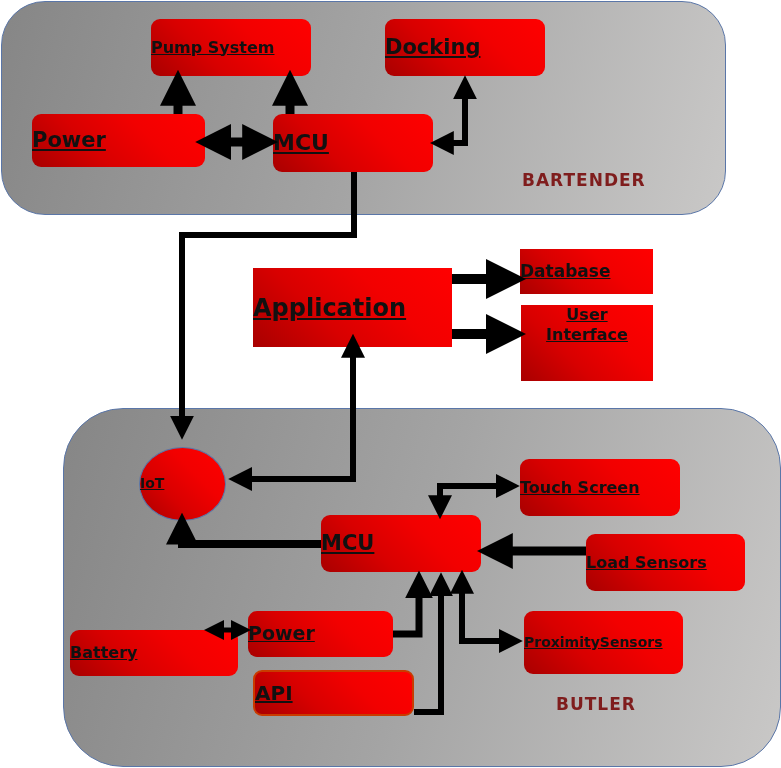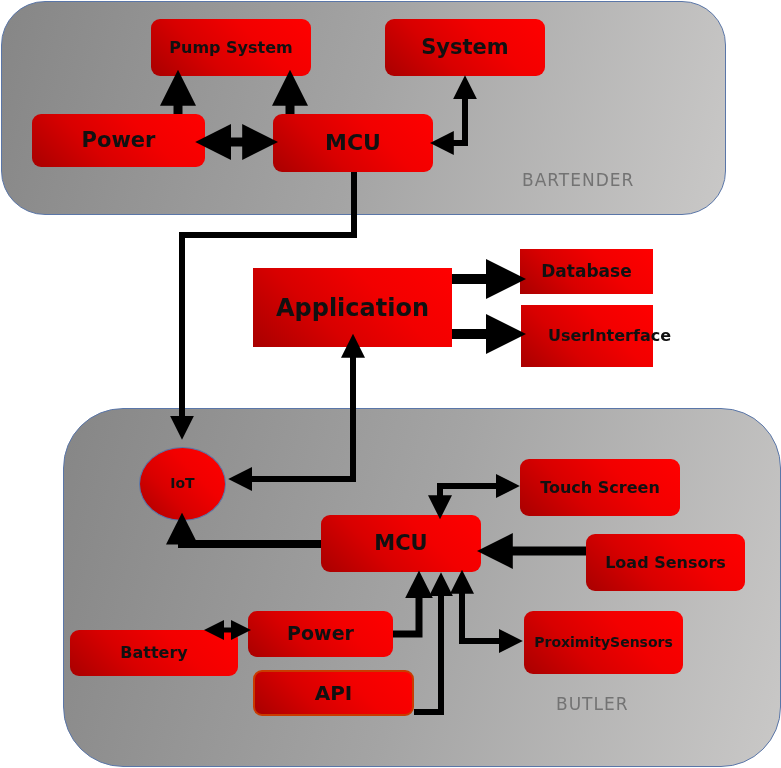--- a/index.html
+++ b/index.html
@@ -7,70 +7,71 @@
            font-family: "DejaVu Sans", sans-serif; }
     .group {
       position: absolute;
       border: 1px solid #5a76a8;
       border-radius: 48px;
       background: linear-gradient(105deg, #868686 0%, #a4a4a4 50%, #c9c8c7 100%);
       box-sizing: border-box;
     }
     .box {
       position: absolute;
-      display: flex; align-items: center; justify-content: center;
+      display: flex; align-items: center; justify-content: flex-start;
       text-align: center;
       color: #111;
       font-weight: bold;
       background: linear-gradient(45deg, #a80000 0%, #d80000 35%, #f20000 65%, #ff0000 100%);
       box-sizing: border-box;
       line-height: 1.25;
+      text-decoration: underline;
     }
     .rounded { border-radius: 9px; }
     .square { border-radius: 0; }
     .api-border { border: 2px solid #c93b00; }
     .ellipse {
       border-radius: 50%;
       border: 1px solid #5a76a8;
     }
     .group-label {
       position: absolute;
-      font-weight: normal;
-      color: #737373;
+      font-weight: bold;
+      color: #7f1d1d;
       letter-spacing: 1px;
     }
     svg.wires { position: absolute; left: 0; top: 0; pointer-events: none; }
   </style>
 </head>
 <body>
 
 <div class="group" style="left:1px; top:1px; width:725px; height:214px; border-radius:44px;"></div>
 <div class="group" style="left:63px; top:408px; width:718px; height:359px; border-radius:60px;"></div>
 
 <div class="box rounded" style="left:151px; top:19px; width:160px; height:57px; font-size:16px;">
   <span>Pump System</span>
 </div>
 <div class="box rounded" style="left:385px; top:19px; width:160px; height:57px; font-size:21px;">
-  <span>System</span>
+  <span>Docking</span>
 </div>
 <div class="box rounded" style="left:32px; top:114px; width:173px; height:53px; font-size:21px;">
   <span>Power</span>
 </div>
 <div class="box rounded" style="left:273px; top:114px; width:160px; height:58px; font-size:22px;">
   <span>MCU</span>
 </div>
 <div class="group-label" style="left:522px; top:170px; font-size:17px;">BARTENDER</div>
 
 <div class="box square" style="left:253px; top:268px; width:199px; height:79px; font-size:24px;">
   <span>Application</span>
 </div>
 <div class="box square" style="left:520px; top:249px; width:133px; height:45px; font-size:17px;">
   <span>Database</span>
 </div>
-<div class="box square" style="left:521px; top:305px; width:132px; height:62px; font-size:16px; flex-direction:row;padding-left:45px;">
+<div class="box square" style="left:521px; top:305px; width:132px; height:76px; font-size:16px; flex-direction:column;">
   <span>User</span>
   <span>Interface</span>
 </div>
 
 <div class="box ellipse" style="left:139px; top:447px; width:87px; height:74px; font-size:14px;">
   <span>IoT</span>
 </div>
 <div class="box rounded" style="left:321px; top:515px; width:160px; height:57px; font-size:21px;">
   <span>MCU</span>
 </div>

